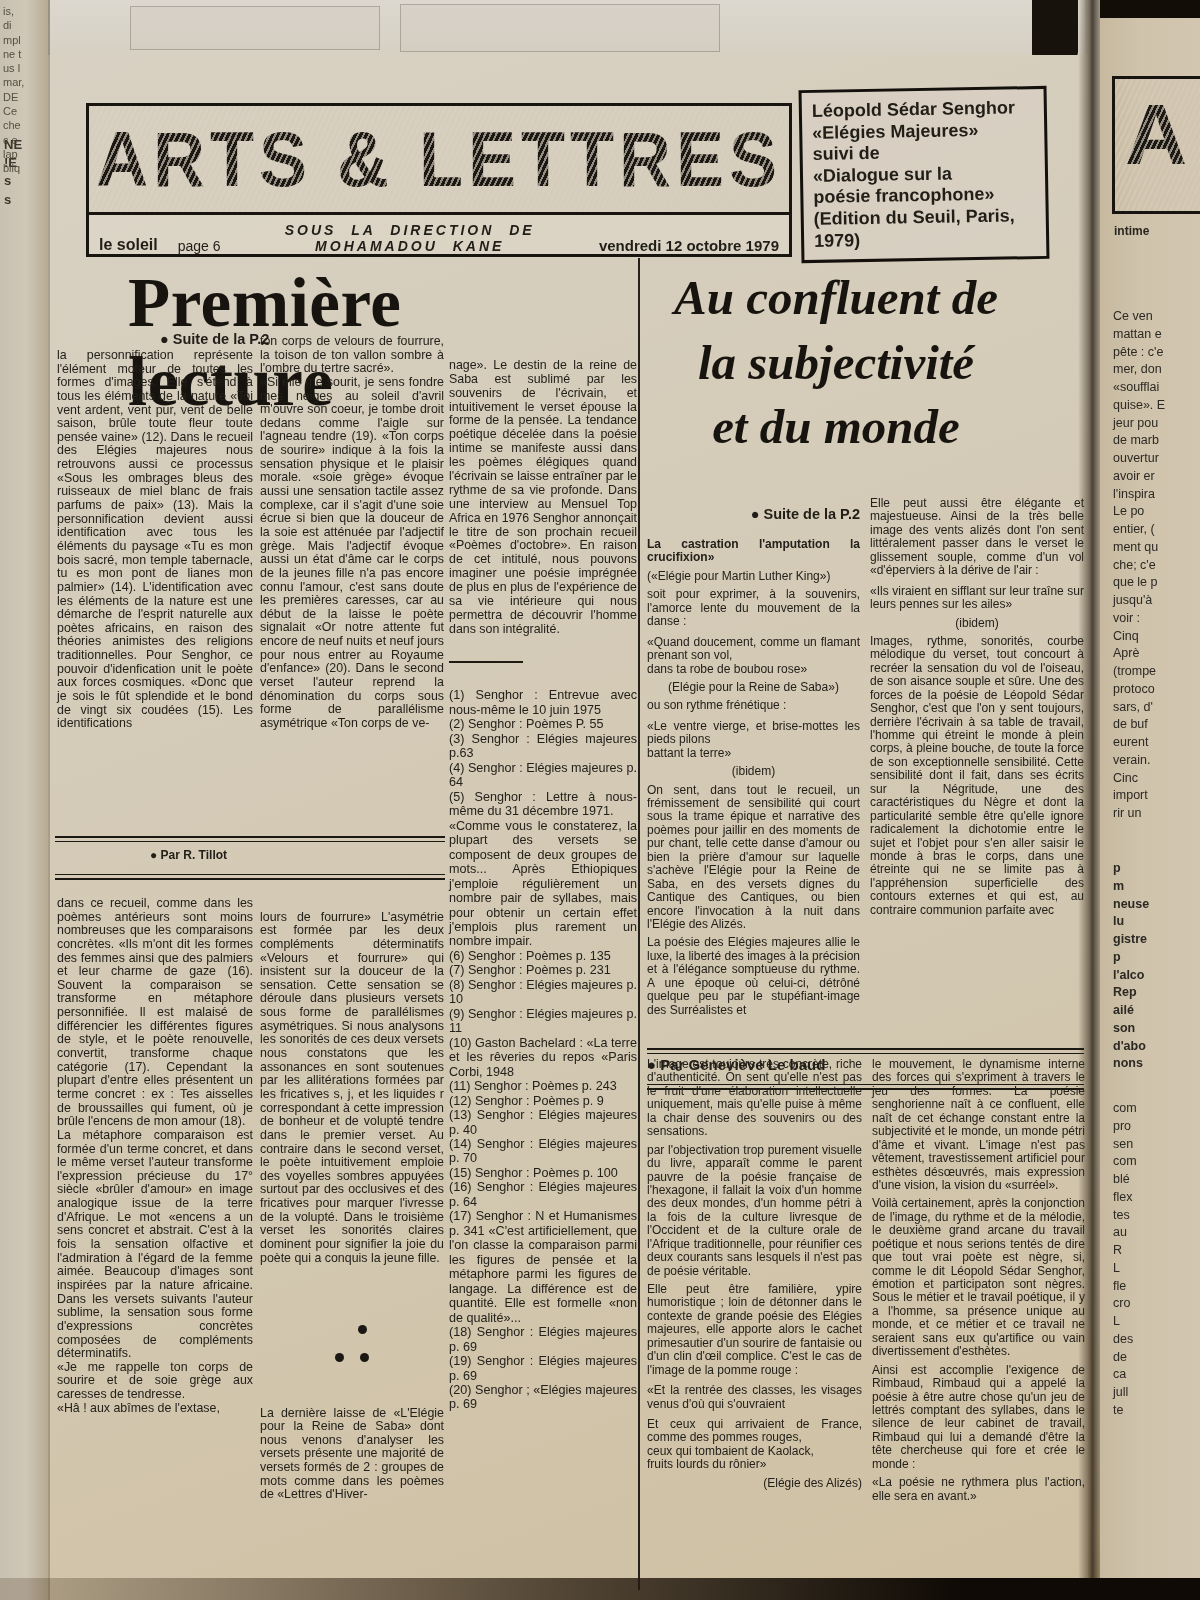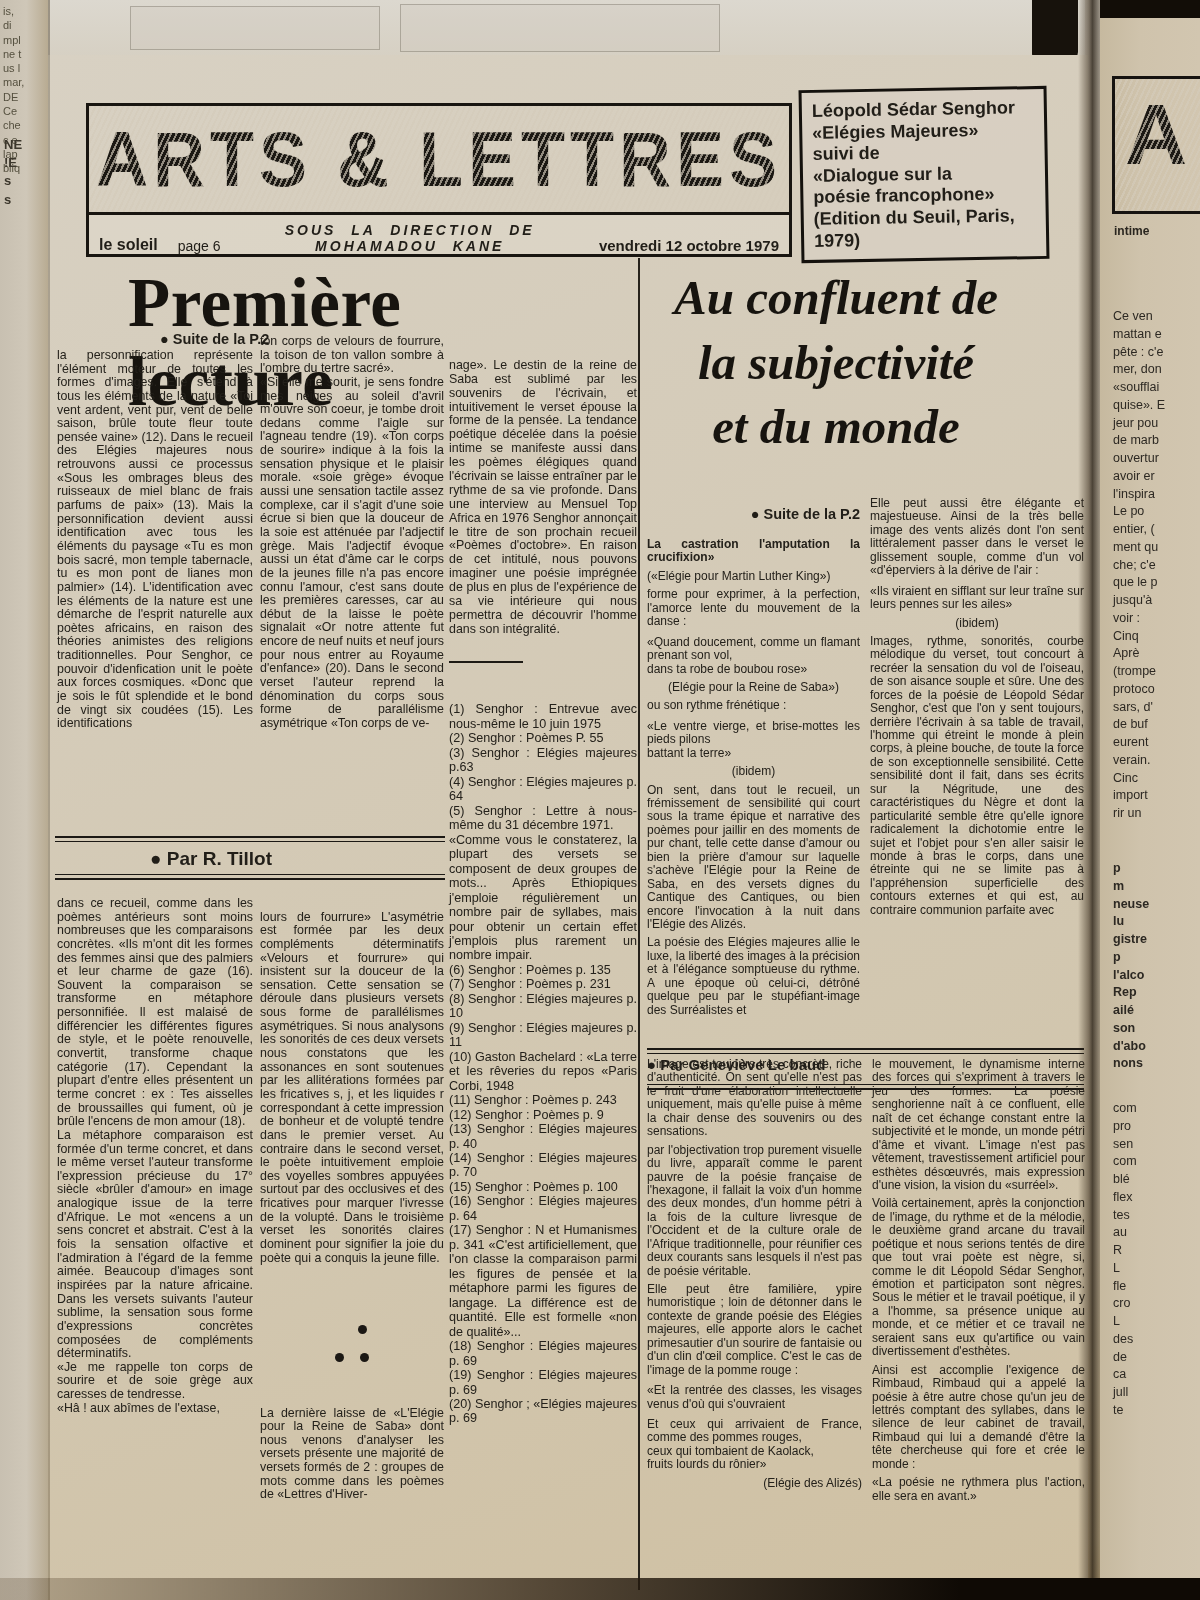--- a/index.html
+++ b/index.html
@@ -73,27 +73,27 @@
   .suite-left { left:160px; top:331px; }
   .body-col { font-size:12.4px; line-height:1.08; text-align:justify; white-space:pre-line;
     color:#24211b; }
   .body-col p { margin-bottom:5px; }
   .c1t { left:57px;  top:349px; width:196px; height:488px; line-height:1.1; }
   .c2t { left:260px; top:335px; width:184px; height:502px; line-height:1.1; }
   .c1b { left:57px;  top:897px; width:196px; height:665px; line-height:1.1; }
   .c2b { left:260px; top:897px; width:184px; height:665px; line-height:1.1; }
   .c3  { left:449px; top:345px; width:188px; height:1255px; line-height:1.12; }
   .minirule { width:74px; border-top:2px solid #1d1a14; margin:10px 0 8px; }
-  .footnotes { margin-top:18px; font-size:12.6px; line-height:1.15; }
+  .footnotes { margin-top:4px; font-size:12.6px; line-height:1.15; }
 
   .rulebox { position:relative; border-top:2px solid #1b1814; border-bottom:2px solid #1b1814; }
   .rulebox::before { content:""; position:absolute; left:0; right:0; top:3px; border-top:1px solid #1b1814; }
   .rulebox::after  { content:""; position:absolute; left:0; right:0; bottom:3px; border-bottom:1px solid #1b1814; }
   .tillot { left:55px; top:836px; width:390px; height:44px; padding:10px 0 0 95px;
-    font-weight:bold; font-size:19px; }
+    font-weight:bold; font-size:12px; }
   .genevieve { left:647px; top:1004px; width:437px; height:42px; padding-top:6px;
     font-weight:bold; font-size:15px; }
 
   .asterism { margin:24px 0 14px; }
   .ast-row { display:flex; justify-content:center; gap:16px; margin:3px 0; }
   .ast-r1 { transform:translateX(10px); }
   .dot { width:9px; height:9px; border-radius:50%; background:#1b1814; display:inline-block; }
 
   
   .vrule { left:638px; top:258px; height:1332px; border-left:2px solid #26221b; }
@@ -210,21 +210,21 @@
   <h1 class="abs headline-right">
     <div>Au confluent de</div>
     <div>la subjectivité</div>
     <div>et du monde</div>
   </h1>
   <div class="abs suite suite-right">● Suite de la P.2</div>
 
   <div class="abs rcol r1t">
     <p class="lead-bold">La castration l'amputation la crucifixion»</p>
     <p>(«Elégie pour Martin Luther King»)</p>
-    <p>forme pour exprimer, à la perfection, l'amorce lente du mouvement de la danse :</p>
+    <p>soit pour exprimer, à la souvenirs, l'amorce lente du mouvement de la danse :</p>
     <p class="verse">«Quand doucement, comme un flamant prenant son vol,
 dans ta robe de boubou rose»</p>
     <p class="cap-center">(Elégie pour la Reine de Saba»)</p>
     <p>ou son rythme frénétique :</p>
     <p class="verse">«Le ventre vierge, et brise-mottes les pieds pilons
 battant la terre»</p>
     <p class="cap-center">(ibidem)</p>
     <p>On sent, dans tout le recueil, un frémissement de sensibilité qui court sous la trame épique et narrative des poèmes pour jaillir en des moments de pur chant, telle cette danse d'amour ou bien la prière d'amour sur laquelle s'achève l'Elégie pour la Reine de Saba, en des versets dignes du Cantique des Cantiques, ou bien encore l'invocation à la nuit dans l'Elégie des Alizés.</p>
     <p>La poésie des Elégies majeures allie le luxe, la liberté des images à la précision et à l'élégance somptueuse du rythme. A une époque où celui-ci, détrôné quelque peu par le stupéfiant-image des Surréalistes et</p>
   </div>

